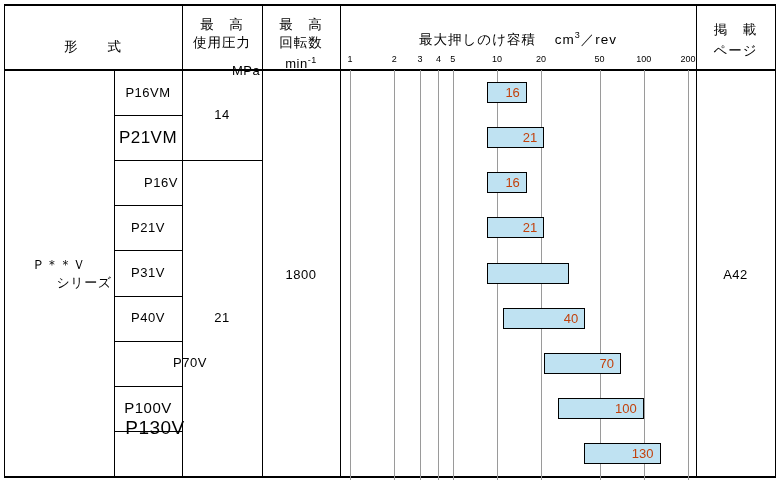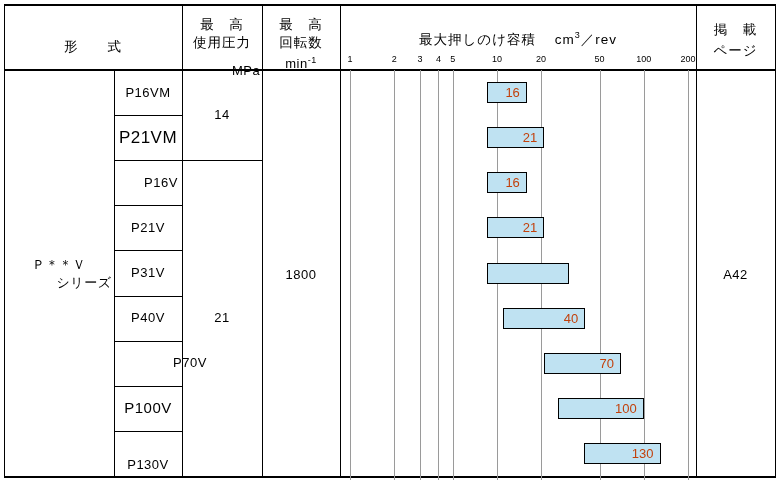--- a/index.html
+++ b/index.html
@@ -166,21 +166,21 @@
         <div class="cell-text" style="left: 110px; width: 68px; top: 212.889px; font-size: 13px;">P21V</div>
         <div class="rowline" style="left: 110px; width: 68px; top: 199.333px;"></div>
         <div class="cell-text" style="left: 110px; width: 68px; top: 258px; font-size: 13px;">P31V</div>
         <div class="rowline" style="left: 110px; width: 68px; top: 244.444px;"></div>
         <div class="cell-text" style="left: 110px; width: 68px; top: 303.111px; font-size: 13px;">P40V</div>
         <div class="rowline" style="left: 110px; width: 68px; top: 289.556px;"></div>
         <div class="cell-text" style="left: 110px; width: 68px; top: 348.222px; font-size: 13px; padding-left: 42px;">P70V</div>
         <div class="rowline" style="left: 110px; width: 68px; top: 334.667px;"></div>
         <div class="cell-text" style="left: 110px; width: 68px; top: 393.333px; font-size: 15px;">P100V</div>
         <div class="rowline" style="left: 110px; width: 68px; top: 379.778px;"></div>
-        <div class="cell-text" style="left: 110px; width: 68px; top: 450px; font-size: 13px;">P130V</div>
+        <div class="cell-text" style="left: 110px; width: 68px; top: 413px; font-size: 19px; padding-left: 7px;">P130V</div>
         <div class="rowline" style="left: 110px; width: 68px; top: 424.889px;"></div>
       </div>
 
     <div class="cell-text" style="left:0px; top:250px; width:110px; font-size:13px;">Ｐ＊＊Ｖ</div>
     <div class="cell-text" style="left:0px; top:268px; width:110px; font-size:13px;margin-left:25px;">シリーズ</div>
 
     <div class="vline" style="left:110px; top:63px; bottom:0;"></div>
 
     <div id="pressure-cells">
         <div class="cell-text" style="left: 178px; width: 80px; top: 100.111px; font-size: 13px;">14</div>

